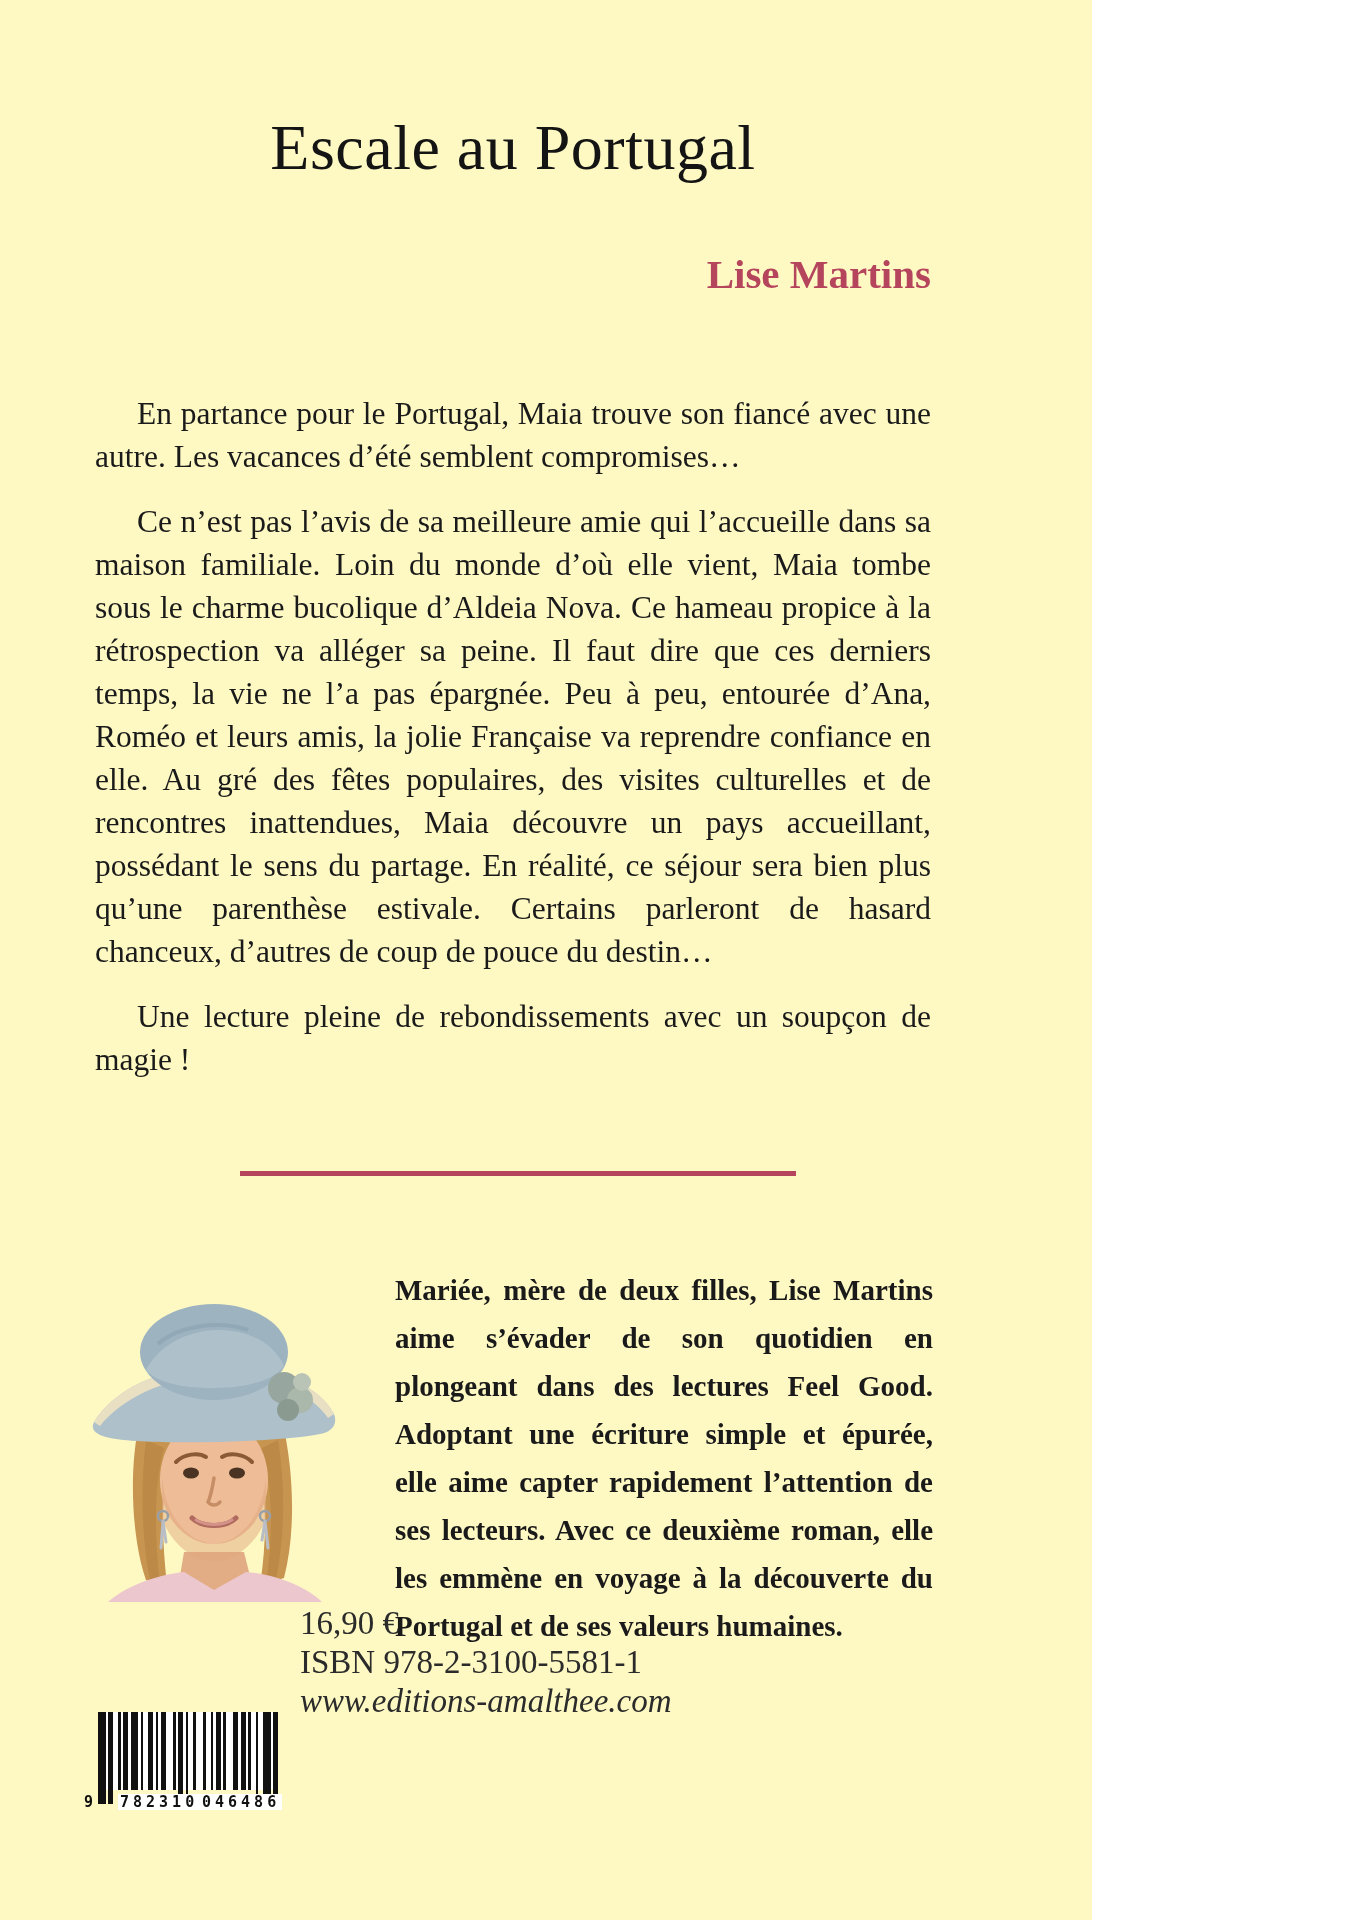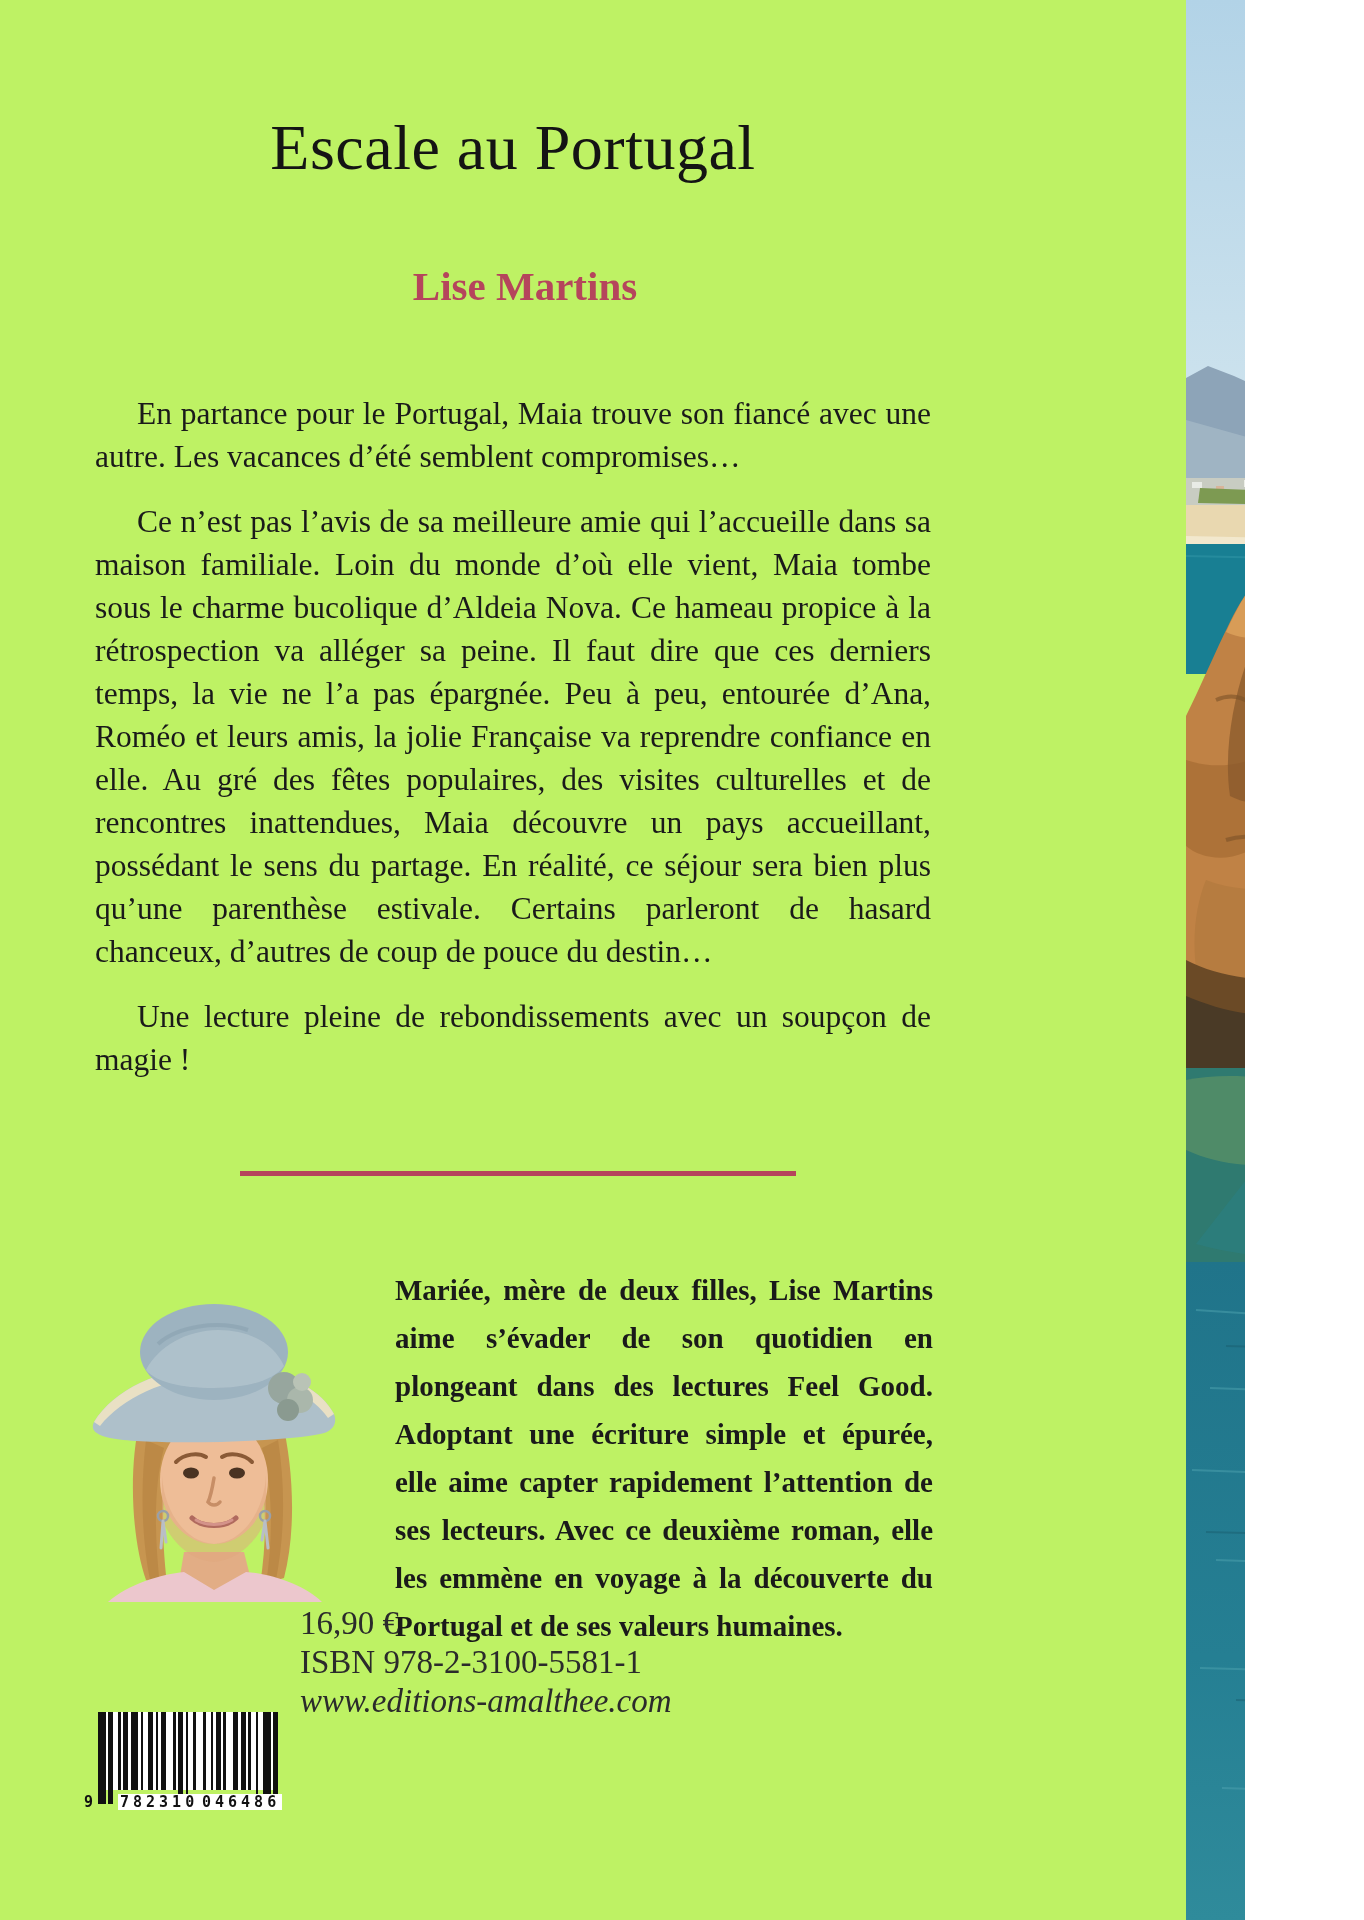--- a/index.html
+++ b/index.html
@@ -1,29 +1,29 @@
 <!DOCTYPE html>
 <html><head>
 <meta charset="utf-8">
 <style>
   html,body{margin:0;padding:0;background:#ffffff;}
   .page{
-    position:relative;width:1245px;height:1920px;background:#bef264;
+    position:relative;width:1092px;height:1920px;background:#fef9c3;
     overflow:hidden;font-family:"Liberation Serif",serif;color:#171717;
   }
   
   .book-title{
     position:absolute;top:112px;left:95px;width:836px;
     font-size:64px;line-height:72px;font-weight:400;text-align:center;
     color:#141414;letter-spacing:.5px;margin:0;
   }
   .author-name{
     position:absolute;top:250px;left:95px;width:836px;
-    font-size:41px;line-height:48px;font-weight:700;text-align:center;
-    color:#b5455c;margin:12px;
+    font-size:41px;line-height:48px;font-weight:700;text-align:right;
+    color:#b5455c;margin:0;
   }
   .synopsis{
     position:absolute;top:392px;left:95px;width:836px;
     font-size:31.5px;line-height:43px;font-weight:400;text-align:justify;
     color:#1a1a1a;
   }
   .synopsis p{margin:0 0 22px 0;text-indent:42px;}
   .divider{
     position:absolute;top:1171px;left:240px;width:556px;height:5px;
     background:#b5455c;

